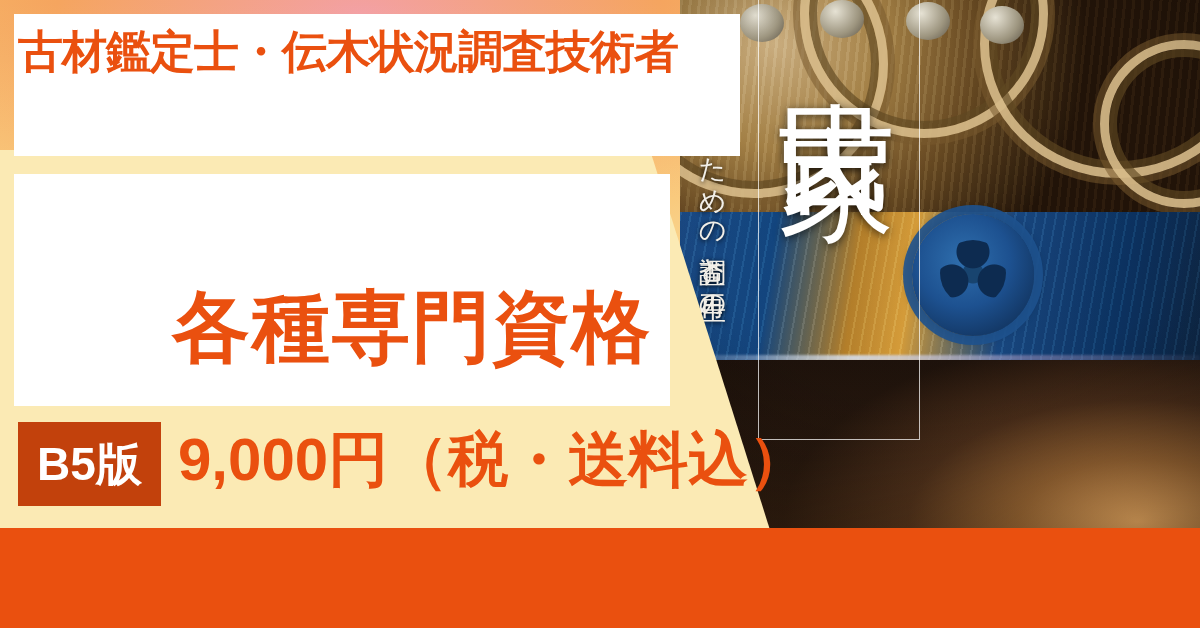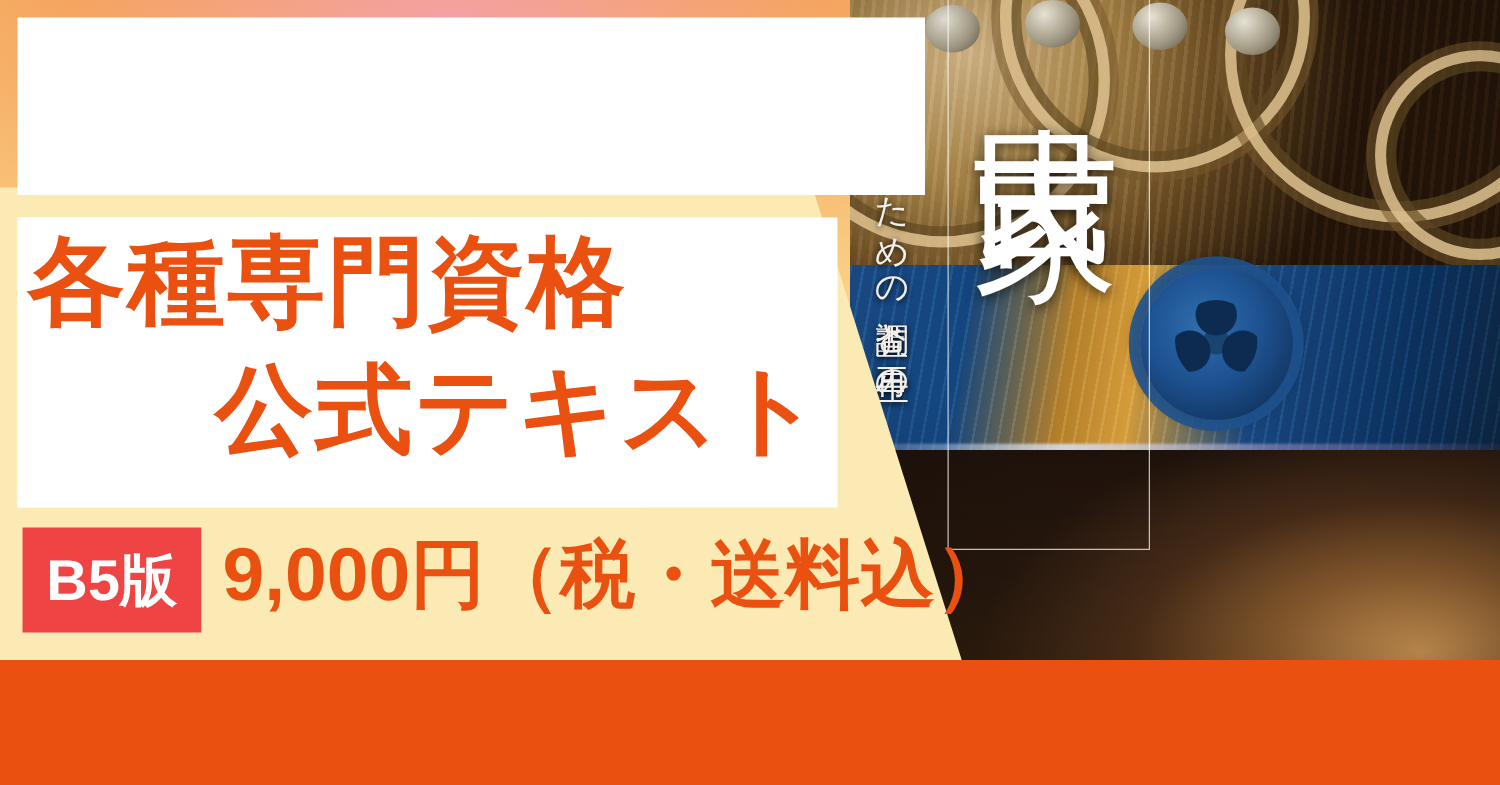--- a/index.html
+++ b/index.html
@@ -145,21 +145,21 @@
   }
   .big2{
     position:absolute;left:172px;top:288px;
     color:#ea500f;font-weight:700;font-size:78px;line-height:1;
     letter-spacing:2px;white-space:nowrap;
   }
 
   
   .badge{
     position:absolute;left:18px;top:422px;width:143px;height:84px;
-    background:#ef4444;
+    background:#c2410c;
     display:flex;align-items:center;justify-content:center;
   }
   .badge span{
     color:#fff;font-weight:700;font-size:46px;letter-spacing:0px;
     line-height:1;white-space:nowrap;
   }
   .price{
     position:absolute;left:178px;top:430px;
     color:#ea500f;font-weight:700;font-size:60px;line-height:1;
     letter-spacing:0px;white-space:nowrap;
@@ -200,24 +200,24 @@
   </div>
 
   <div class="wedge2"></div>
   <div class="wedge"></div>
 
   <div class="panel panel-top"></div>
   <div class="panel panel-mid"></div>
   <div class="panel panel-mid-2"></div>
 
   <div class="lines-top">
-  </div>
-
-  <div class="big1">各種専門資格</div>
-  <div class="big2">公式テキスト</div>
+    <div>古材鑑定士・伝木状況調査技術者</div>
+  </div>
+
+  <div class="big2">各種専門資格</div>
 
   <div class="badge">
     <span>B5版</span>
   </div>
   <div class="price">9,000円（税・送料込）</div>
 
   <div class="cta">
     
     
   </div>

